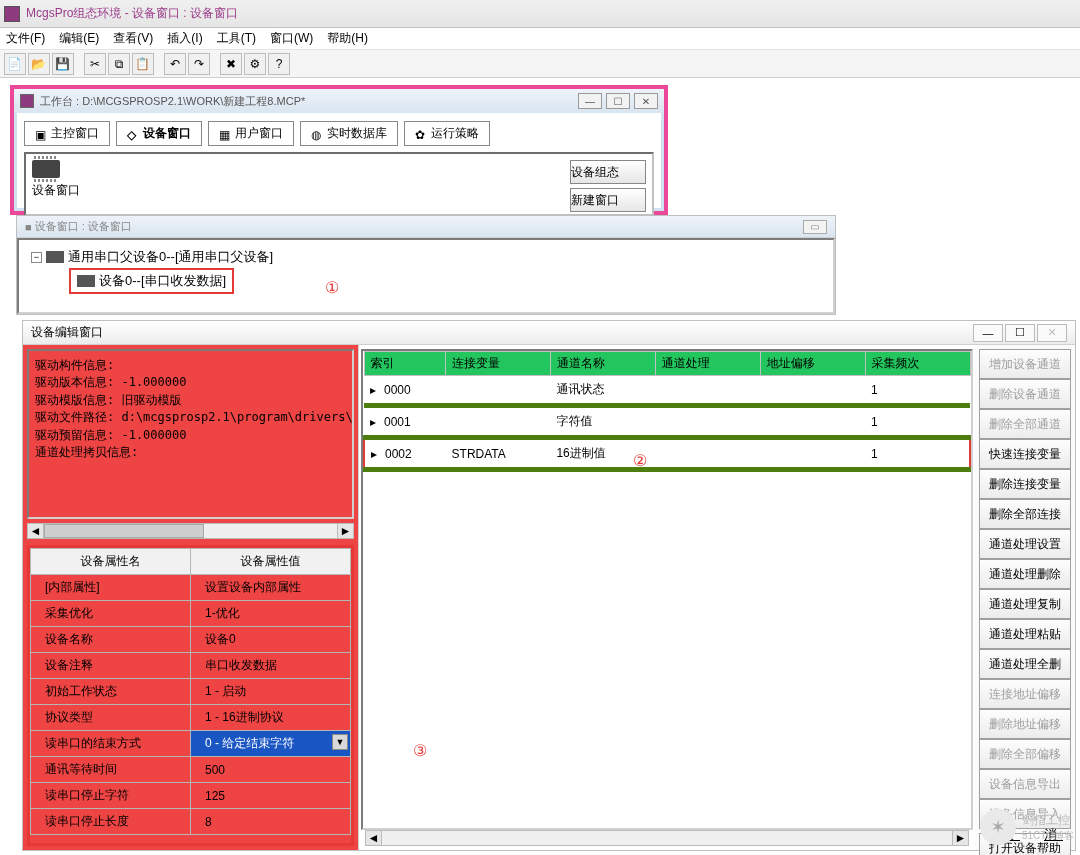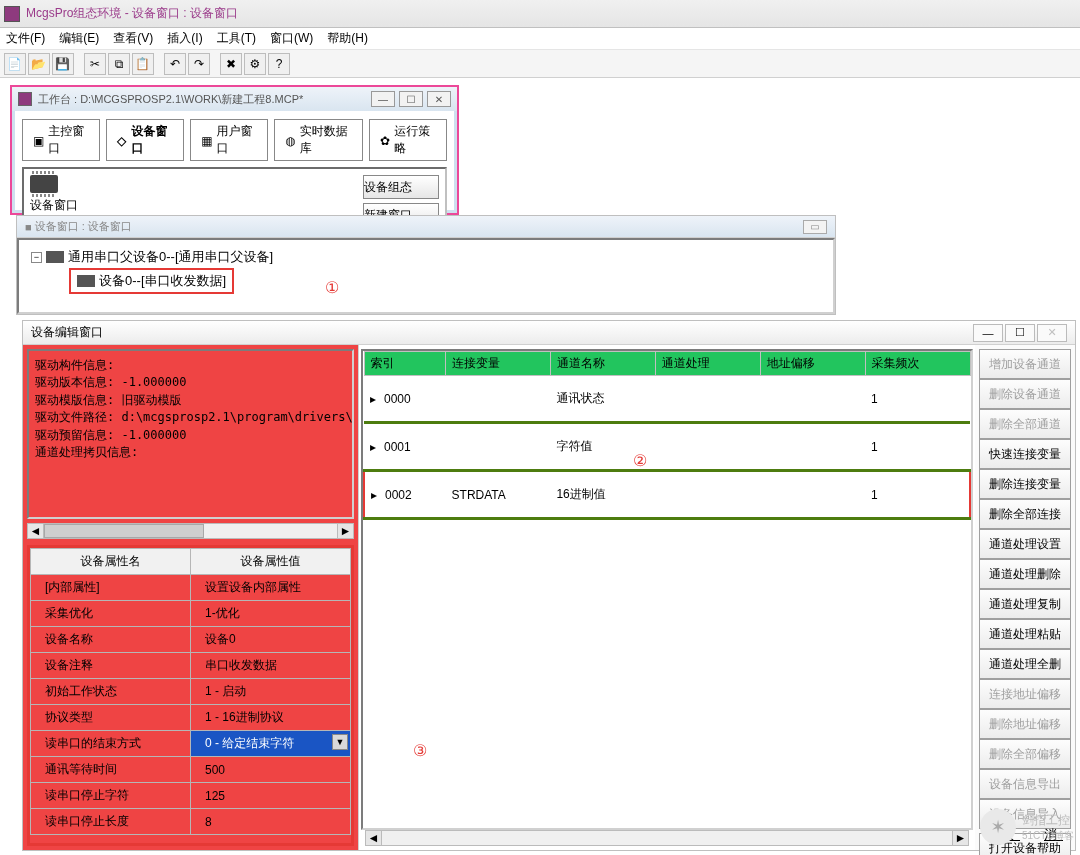--- a/index.html
+++ b/index.html
@@ -13,21 +13,21 @@
 
 .menubar { height: 22px; display: flex; align-items: center; padding: 0 6px; gap: 14px; border-bottom: 1px solid #e5e5e5; }
 .menubar span { cursor: default; }
 
 
 .toolbar { height: 28px; display: flex; align-items: center; padding: 2px 4px; gap: 2px; border-bottom: 1px solid #d0d0d0; background: #f5f5f5; }
 .tb-btn { width: 22px; height: 22px; border: 1px solid #bdbdbd; background: #f0f0f0; display: flex; align-items: center; justify-content: center; font-size: 12px; }
 .tb-sep { width: 6px; }
 
 
-.workwin { position: absolute; left: 10px; top: 85px; width: 449px; height: 130px; background: #fff; border: 2px solid #ec4899; box-shadow: 0 0 0 3px #cfe0ef inset; }
+.workwin { position: absolute; left: 10px; top: 85px; width: 658px; height: 130px; background: #fff; border: 4px solid #ec4899; box-shadow: 0 0 0 3px #cfe0ef inset; }
 .workwin-title { height: 24px; background: linear-gradient(#eef3f9,#d9e5f0); display: flex; align-items: center; padding: 0 6px; font-size: 11px; color: #555; }
 .workwin-title .wicon { width: 14px; height: 14px; background: #8e3a7e; border: 1px solid #666; margin-right: 6px; }
 .workwin-ctrls { margin-left: auto; display: flex; gap: 4px; }
 .workwin-ctrls .wc { width: 24px; height: 16px; border: 1px solid #999; background: #f2f2f2; display: flex; align-items: center; justify-content: center; font-size: 10px; }
 .tabstrip { display: flex; padding: 8px 10px 0; gap: 6px; }
 .tab { border: 1px solid #888; padding: 3px 10px; background: #fff; display: flex; align-items: center; gap: 4px; font-size: 12px; }
 .tab .ticon { width: 12px; height: 12px; }
 .tab.active { font-weight: bold; }
 .workwin-body { margin: 6px 10px; border: 2px inset #c0c0c0; height: 64px; background: #fff; padding: 6px; position: relative; }
 .workwin-body .chipicon { width: 28px; height: 18px; background: #444; border-radius: 2px; position: relative; margin-bottom: 4px; }
@@ -70,21 +70,21 @@
 .prop-table th, .prop-table td { border: 1px solid #b6b6b6; padding: 4px 14px; text-align: left; height: 24px; }
 .prop-table th { background: #f1f1f1; text-align: center; font-weight: normal; }
 .prop-table .sel td:nth-child(2) { background: #1a55c4; color: #fff; position: relative; }
 .dd-arrow { position: absolute; right: 2px; top: 3px; width: 16px; height: 16px; background: #d9d9d9; border: 1px solid #888; display: flex; align-items: center; justify-content: center; font-size: 9px; color: #000; }
 
 
 .mid-col { flex: 1; display: flex; flex-direction: column; margin: 4px 2px 4px 2px; }
 .grid-wrap { border: 2px inset #d0d0d0; flex: 1; background: #fff; overflow: hidden; position: relative; }
 .grid { width: 100%; border-collapse: collapse; font-size: 12px; }
 .grid th { background: #22c55e; border: 1px solid #c0c0c0; padding: 3px 6px; text-align: left; font-weight: normal; height: 20px; }
-.grid td { border-bottom: 3px solid #4d7c0f; padding: 14px 6px; height: 20px; }
+.grid td { border-bottom: 5px solid #4d7c0f; padding: 5px 6px; height: 20px; }
 .grid .rowicon { width: 14px; display: inline-block; }
 .row-box { border: 2px solid #e53935; }
 .grid th:nth-child(1){width:70px;} .grid th:nth-child(2){width:90px;} .grid th:nth-child(3){width:90px;} .grid th:nth-child(4){width:90px;} .grid th:nth-child(5){width:90px;} .grid th:nth-child(6){width:90px;}
 
 
 .right-col { width: 100px; display: flex; flex-direction: column; padding: 4px 4px; gap: 2px; background: #fbfbfb; }
 .rbtn { height: 30px; border: 1px solid #9f9f9f; background: linear-gradient(#fdfdfd,#ececec); font-size: 12px; display: flex; align-items: center; justify-content: center; cursor: default; }
 .rbtn.disabled { color: #9e9e9e; }
 .rgap { height: 12px; }
 

